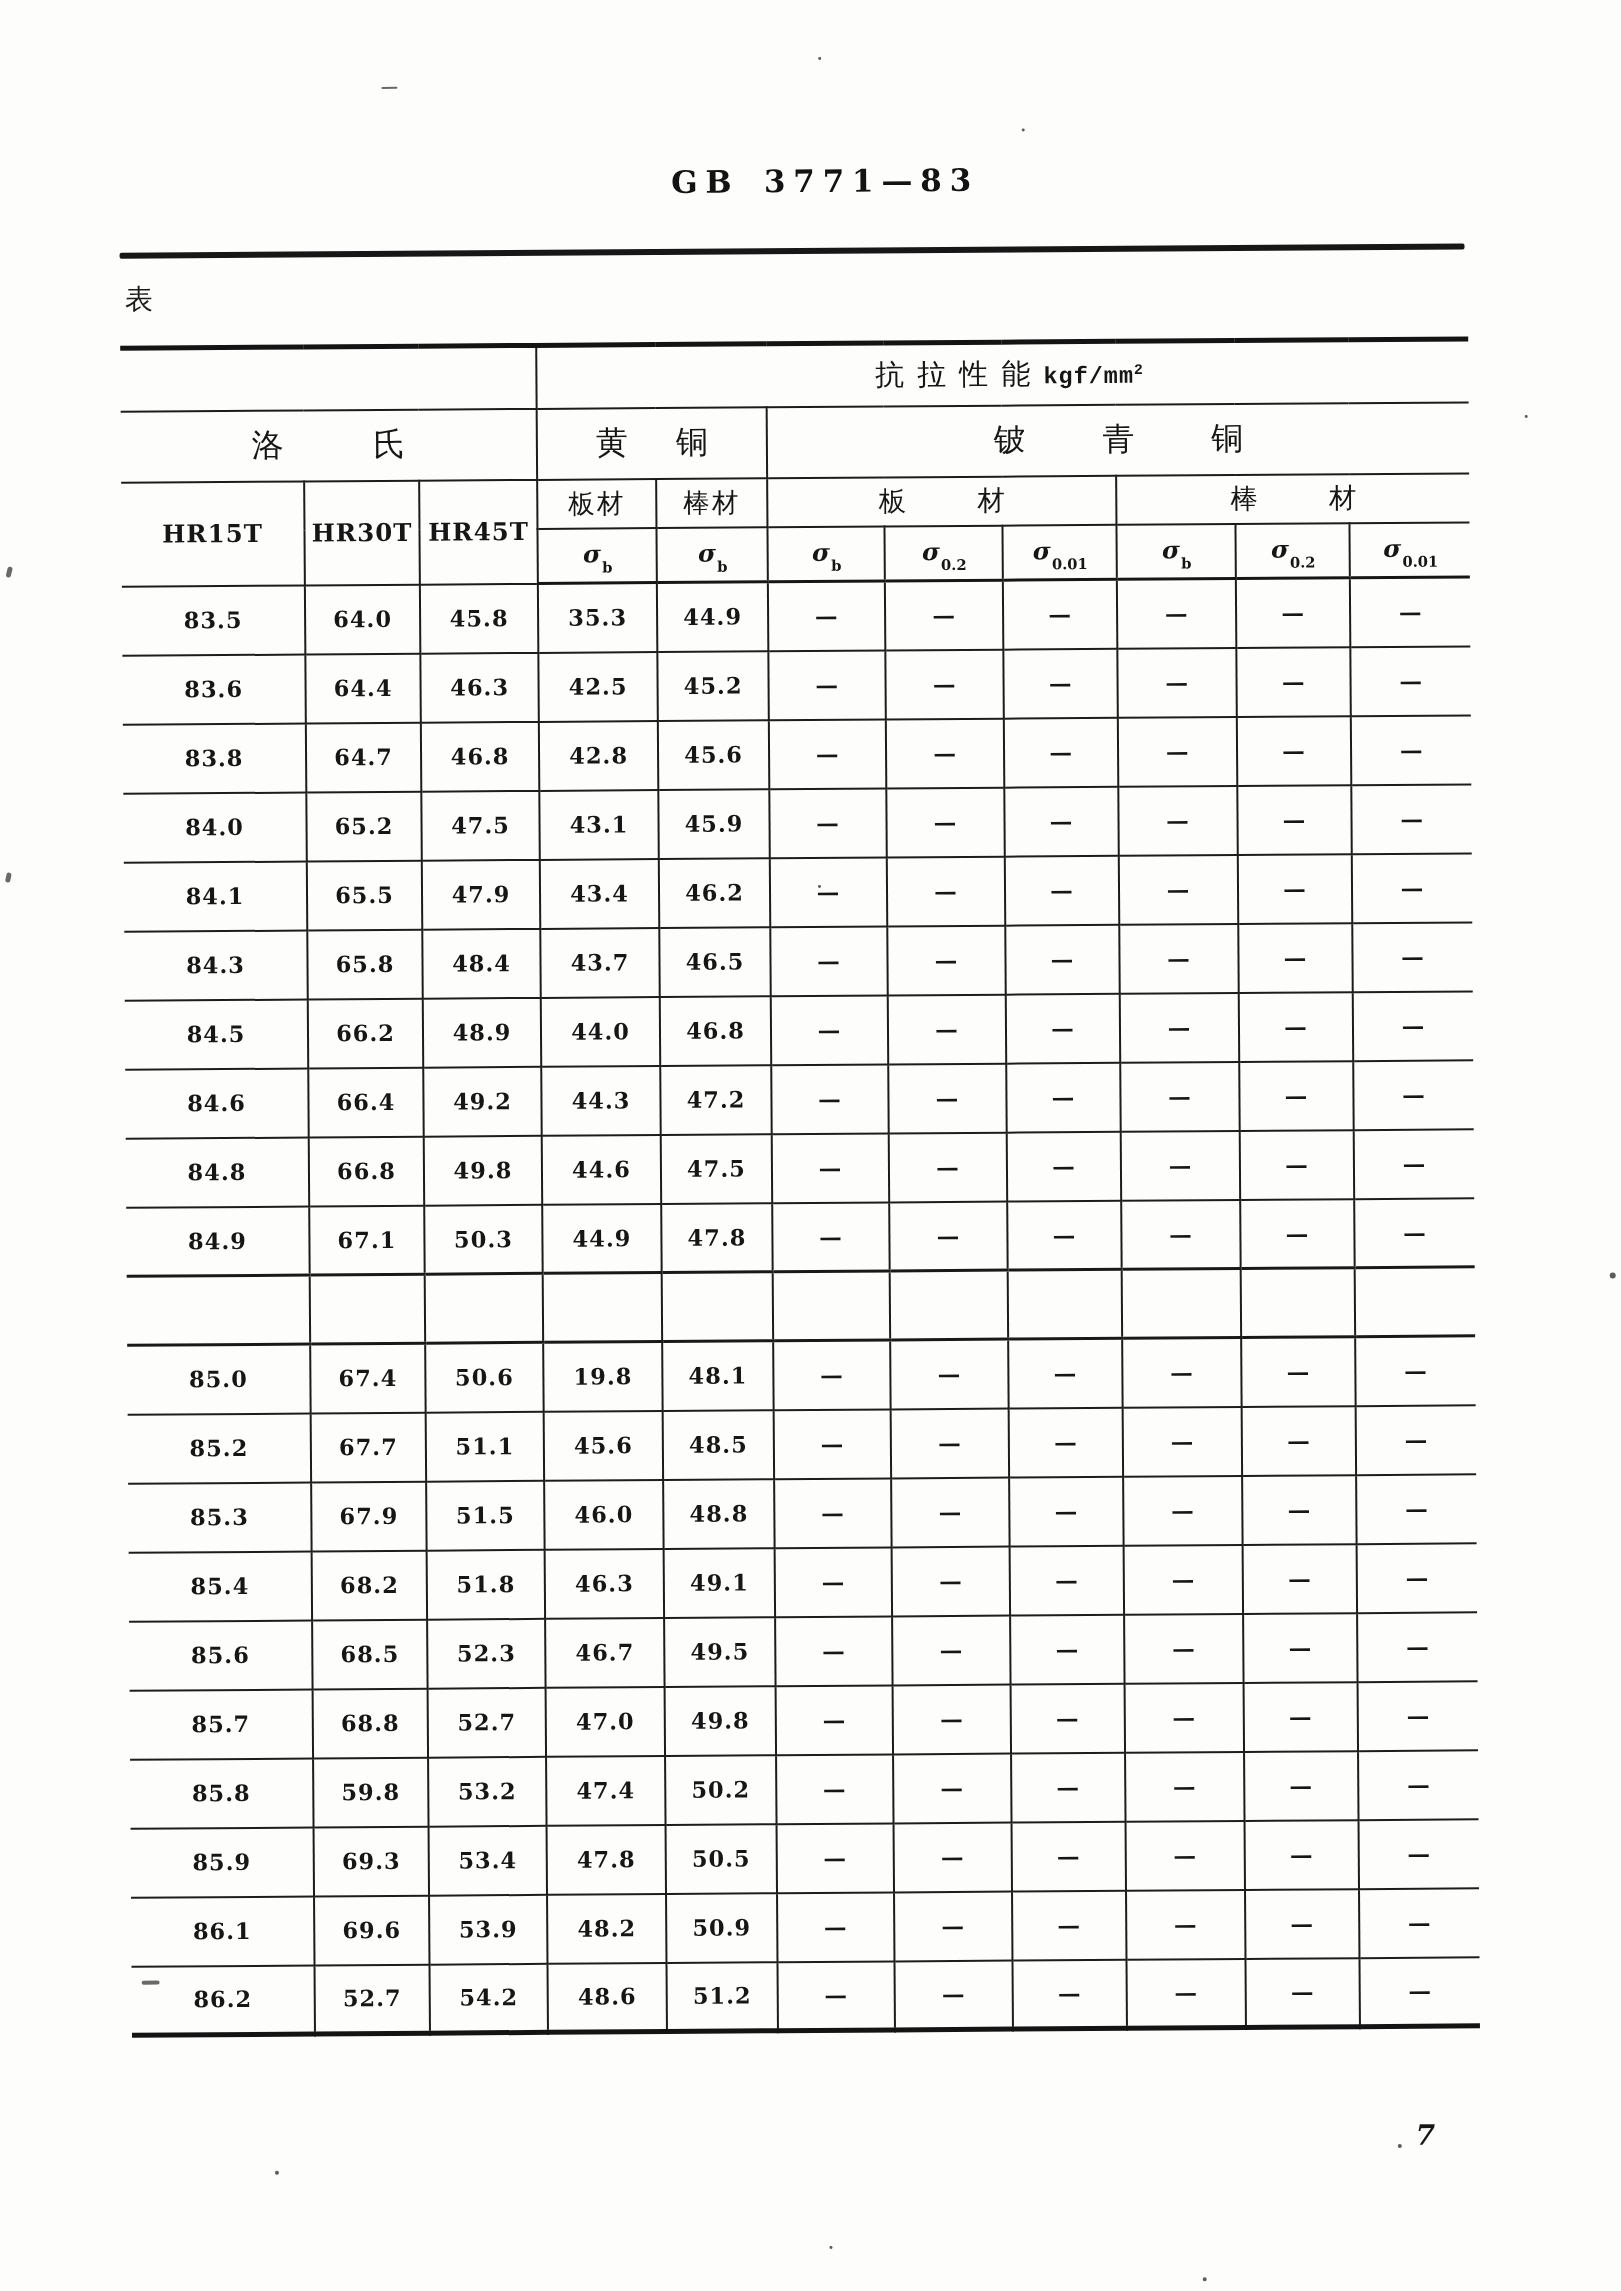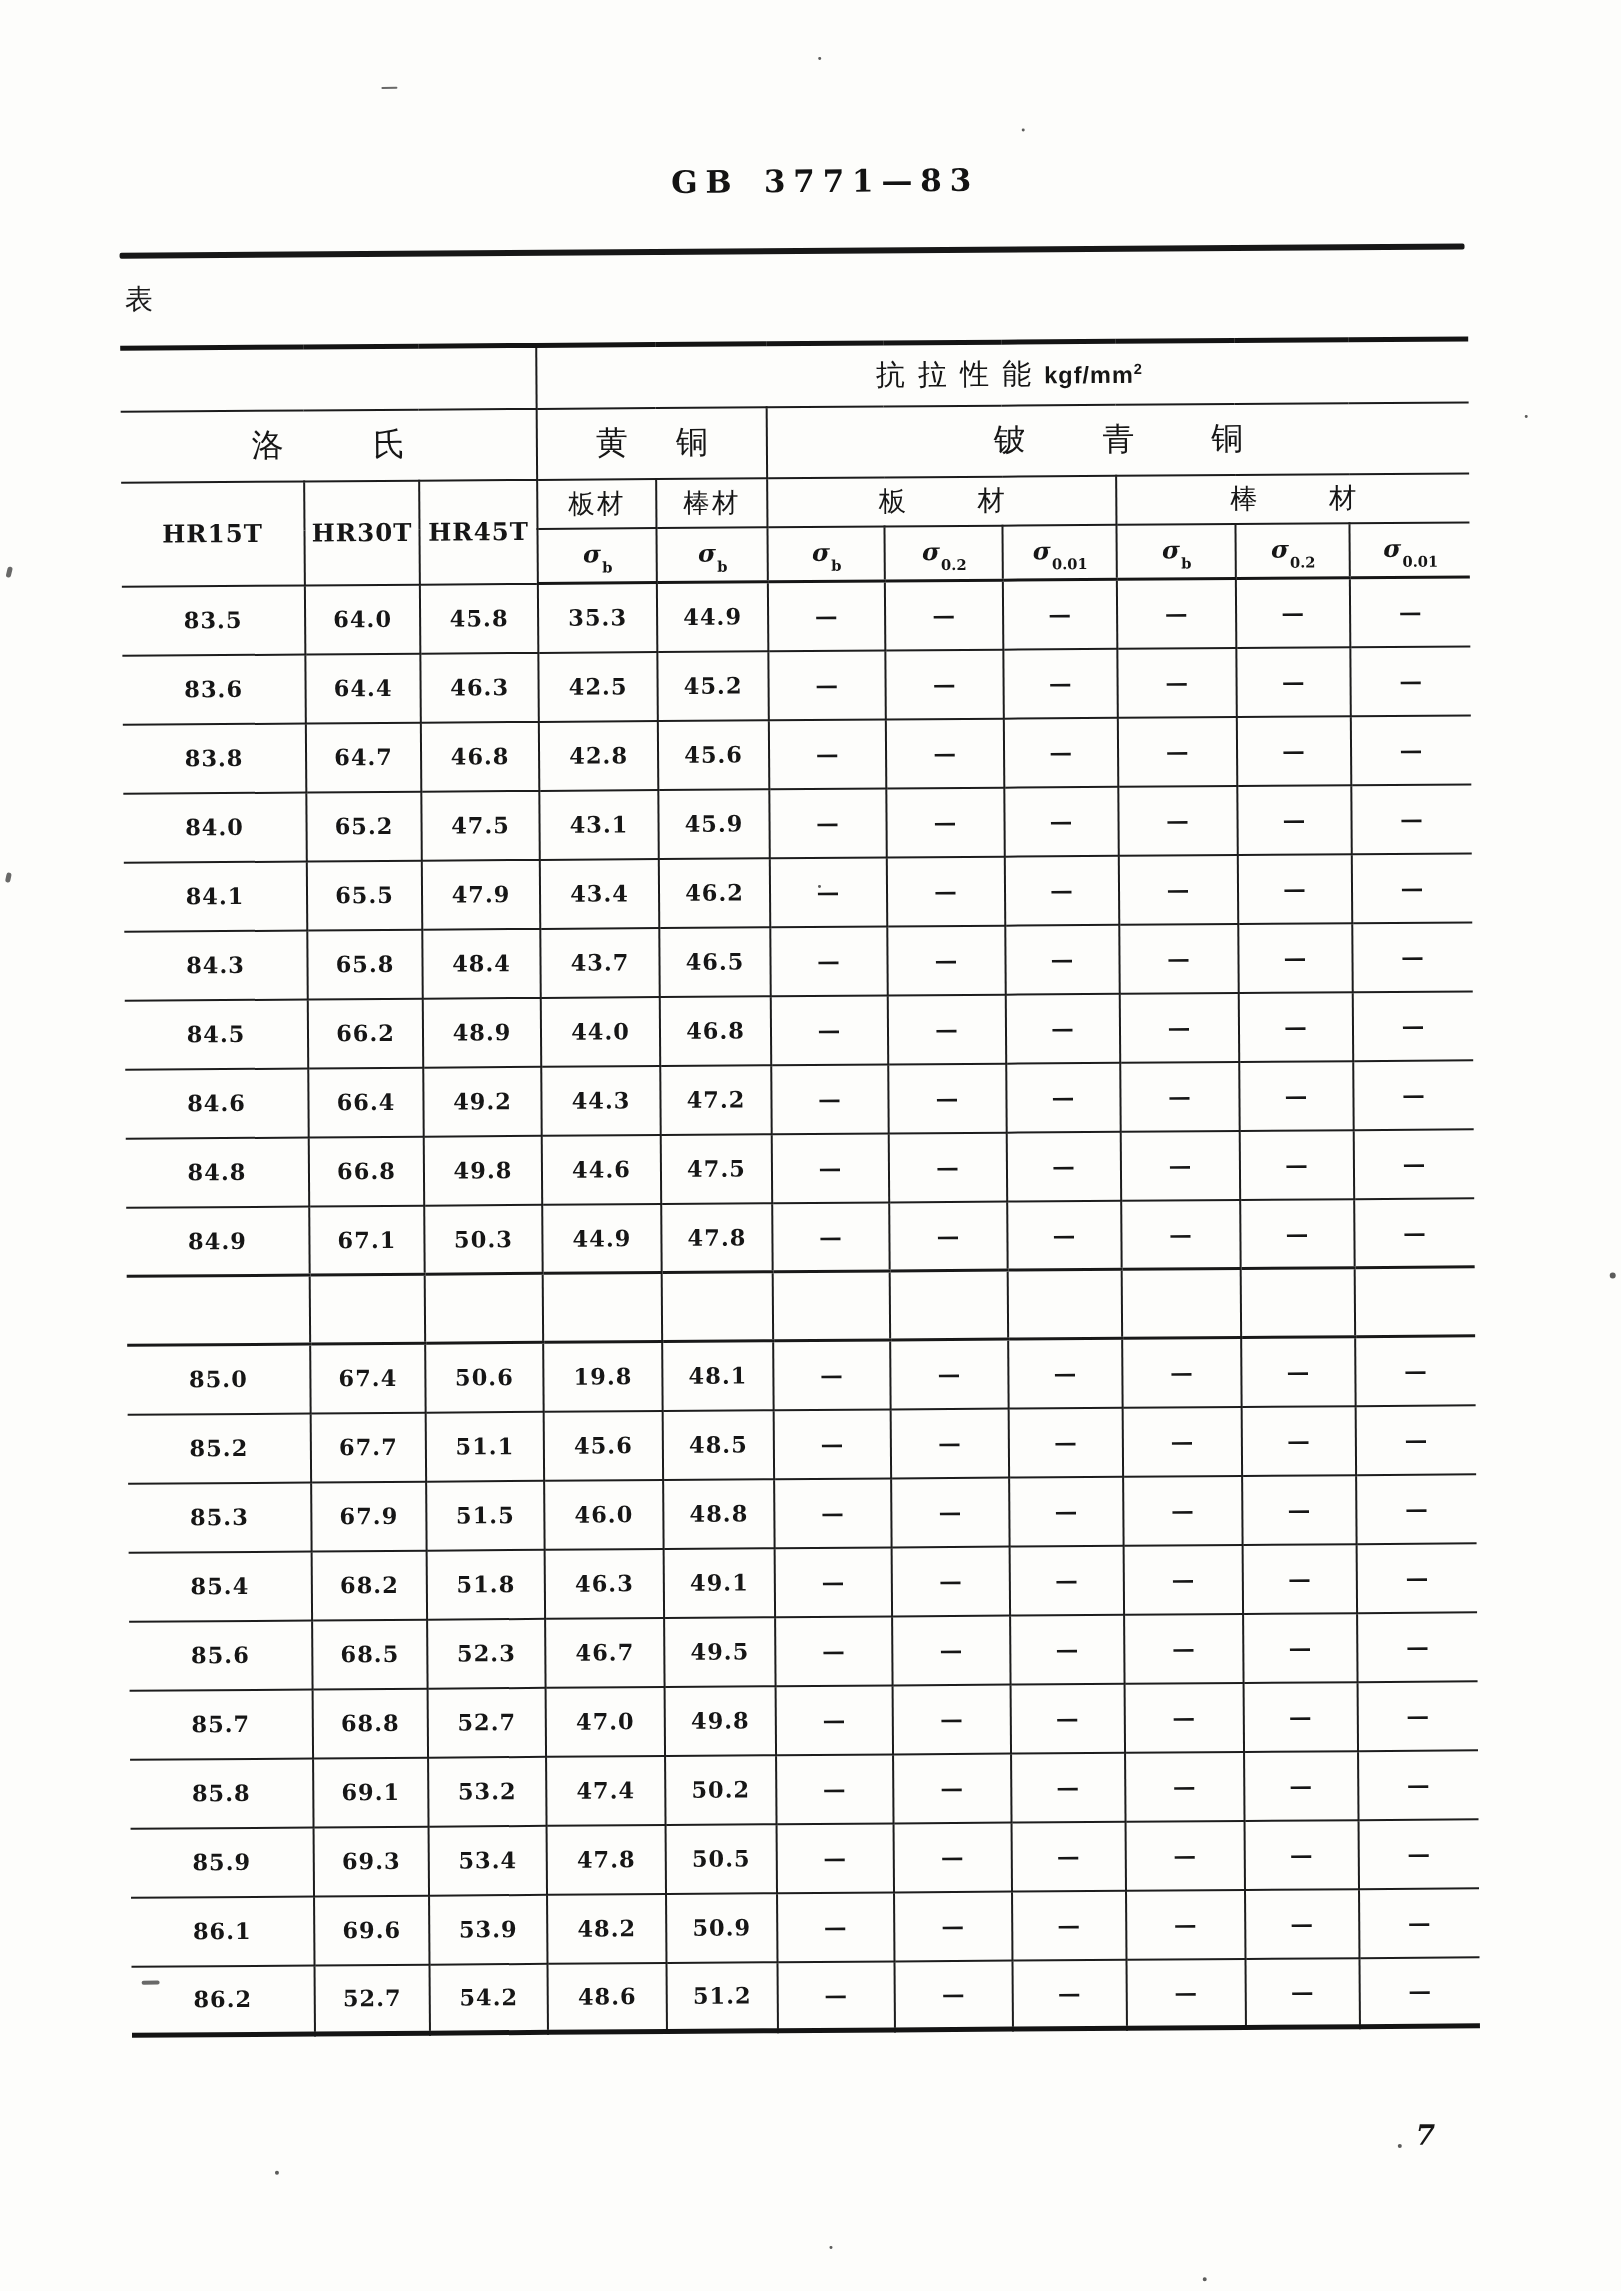--- a/index.html
+++ b/index.html
@@ -72,21 +72,21 @@
   tbody tr.empty-row td{border-top:3.9px solid #191919;border-bottom:3.9px solid #191919;}
 
   
   .cjk{font-family:"DejaVu Sans", sans-serif;font-weight:normal;}
   .g-tensile{font-size:29px;letter-spacing:0.45em;padding-left:0.45em;}
   .g-rockwell{font-size:32px;letter-spacing:2.8em;padding-left:2.8em;}
   .g-brass{font-size:32px;letter-spacing:1.5em;padding-left:1.5em;}
   .g-beryl{font-size:32px;letter-spacing:2.4em;padding-left:2.4em;}
   .g-tight{font-size:26.5px;letter-spacing:0.08em;}
   .g-wide{font-size:27.4px;letter-spacing:2.6em;padding-left:2.6em;}
-  .unit{font-size:23.5px;font-weight:bold;margin-left:0;letter-spacing:1px;font-family:Liberation Sans, sans-serif;}
+  .unit{font-size:23.5px;font-weight:bold;margin-left:0;letter-spacing:1px;font-family:Liberation Mono, monospace;}
   .unit sup{font-size:14.7px;}
   .sig{font-size:24.5px;font-style:italic;font-weight:bold;margin-top:28px;}
   .sig sub{font-size:14.7px;font-style:normal;font-weight:bold;position:relative;top:3.9px;left:1px;letter-spacing:0;}
 
   
   .speck{position:absolute;background:#262626;border-radius:50%;opacity:.75;}
   .smudge{position:absolute;background:#2a2a2a;border-radius:2px;opacity:.7;}
 </style>
 </head>
 <body>
@@ -374,21 +374,21 @@
           <td>49.8</td>
           <td>—</td>
           <td>—</td>
           <td>—</td>
           <td>—</td>
           <td>—</td>
           <td>—</td>
         </tr>
         <tr>
           <td>85.8</td>
-          <td>69.1</td>
+          <td>59.8</td>
           <td>53.2</td>
           <td>47.4</td>
           <td>50.2</td>
           <td>—</td>
           <td>—</td>
           <td>—</td>
           <td>—</td>
           <td>—</td>
           <td>—</td>
         </tr>

